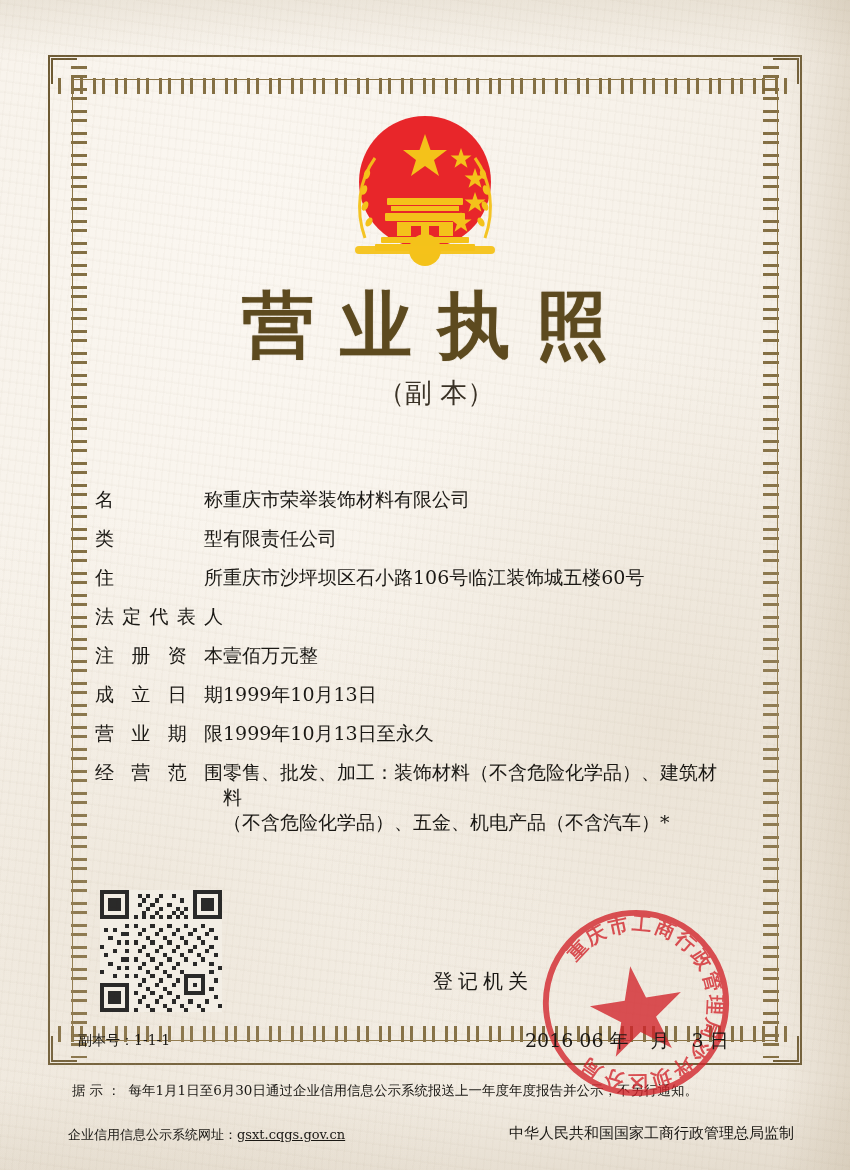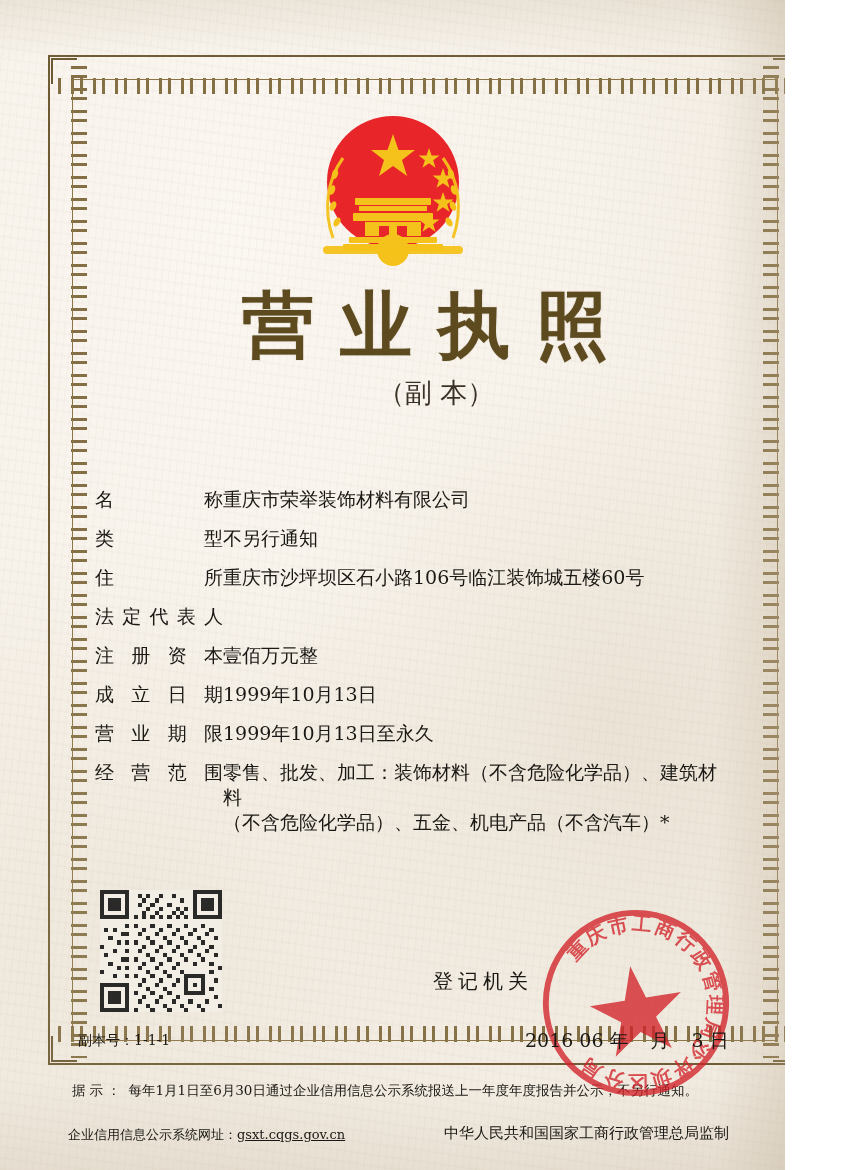--- a/index.html
+++ b/index.html
@@ -5,21 +5,21 @@
   html, body {
     margin: 0;
     padding: 0;
     background: #ffffff;
   }
   body {
     font-family: "DejaVu Sans", "Liberation Sans", sans-serif;
   }
   #page {
     position: relative;
-    width: 785px;
+    width: 850px;
     height: 1170px;
     overflow: hidden;
     background:
       radial-gradient(ellipse at 30% 20%, #fbf7f1 0%, #f7f2ea 45%, #efe8dd 100%);
   }
   
   #page::before {
     content: "";
     position: absolute;
     inset: 0;
@@ -394,21 +394,21 @@
         <span>称</span>
       </div>
       <div class="f-value">重庆市荣举装饰材料有限公司</div>
     </div>
 
     <div class="field">
       <div class="f-label">
         <span>类</span>
         <span>型</span>
       </div>
-      <div class="f-value">不另行通知</div>
+      <div class="f-value">有限责任公司</div>
     </div>
 
     <div class="field">
       <div class="f-label">
         <span>住</span>
         <span>所</span>
       </div>
       <div class="f-value">重庆市沙坪坝区石小路106号临江装饰城五楼60号</div>
     </div>
 

